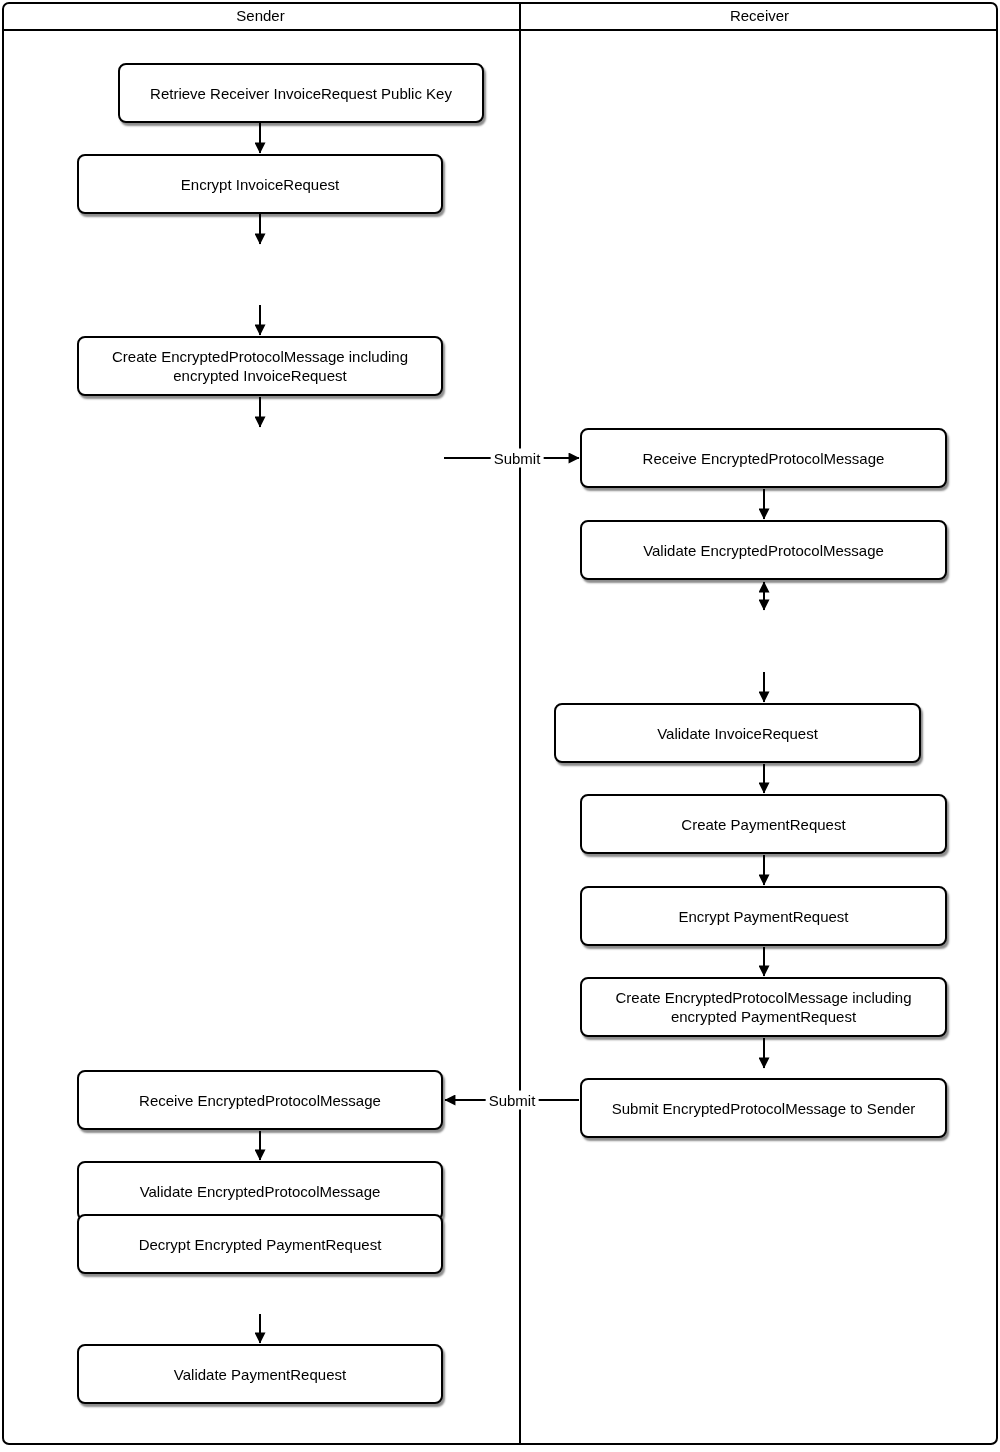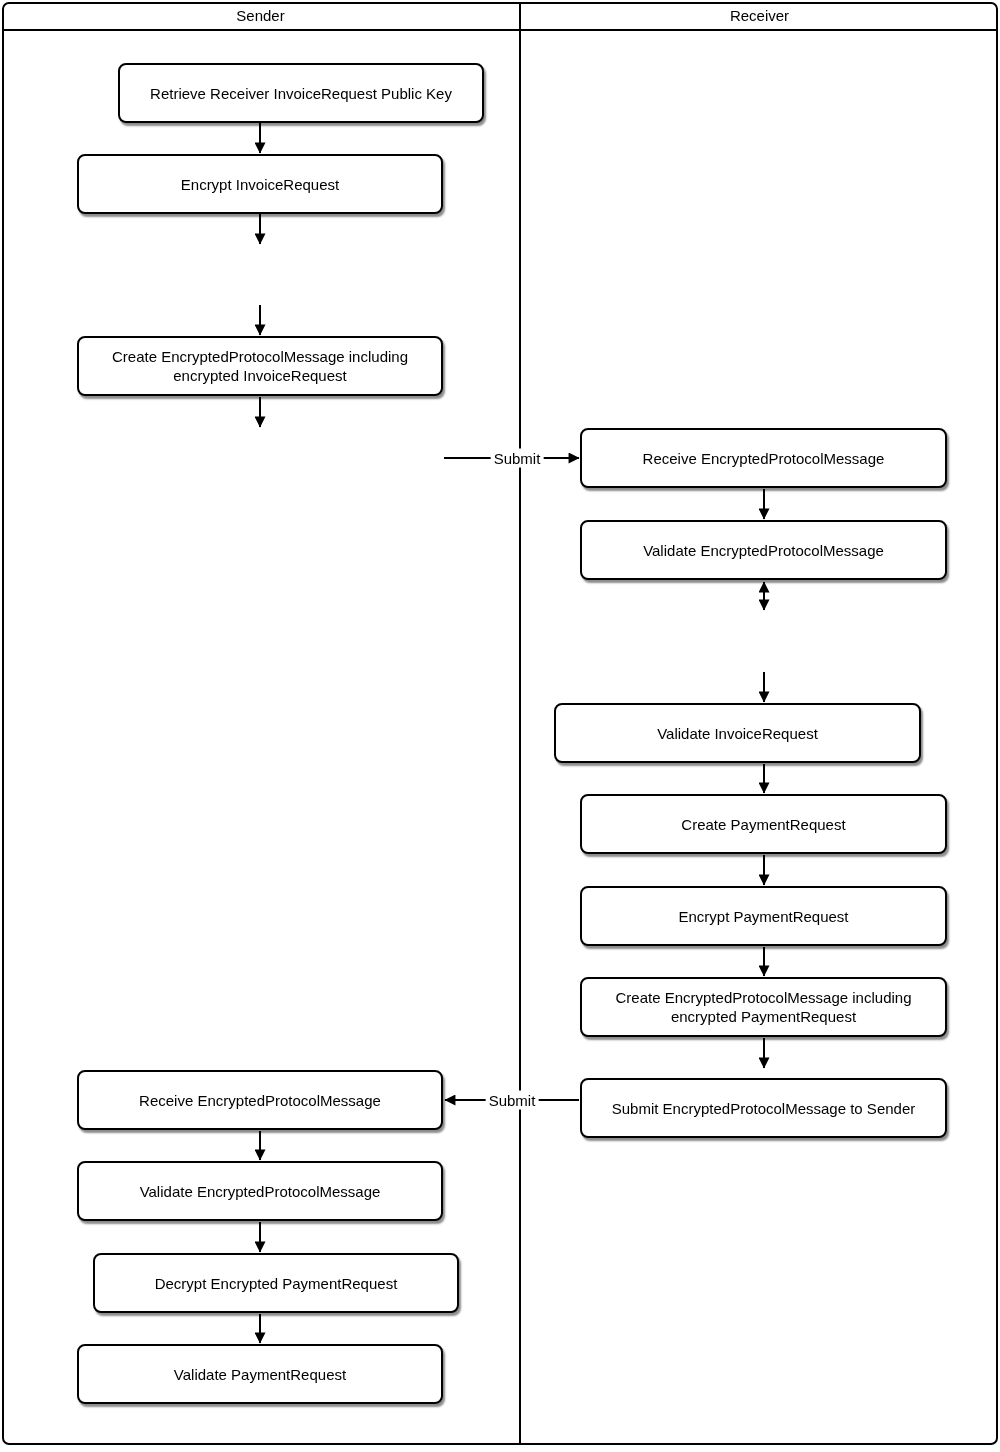--- a/index.html
+++ b/index.html
@@ -150,21 +150,21 @@
   <div class="node receiver-col" style="left:580px; top:1069px;margin-top:9px;">
       <span>Submit EncryptedProtocolMessage to Sender</span>
     </div>
 
   <div class="node" style="left:77px; top:1070px;">
       <span>Receive EncryptedProtocolMessage</span>
     </div>
   <div class="node" style="left:77px; top:1161px;">
       <span>Validate EncryptedProtocolMessage</span>
     </div>
-  <div class="node" style="left:77px; top:1253px;margin-left:16px;">
+  <div class="node" style="left:77px; top:1214px;">
       <span>Decrypt Encrypted PaymentRequest</span>
     </div>
   <div class="node" style="left:77px; top:1344px;">
       <span>Validate PaymentRequest</span>
     </div>
 
   <div class="edge-label" style="left:517px; top:458px;">Submit</div>
   <div class="edge-label" style="left:512px; top:1100px;">Submit</div>
 
 </div>

